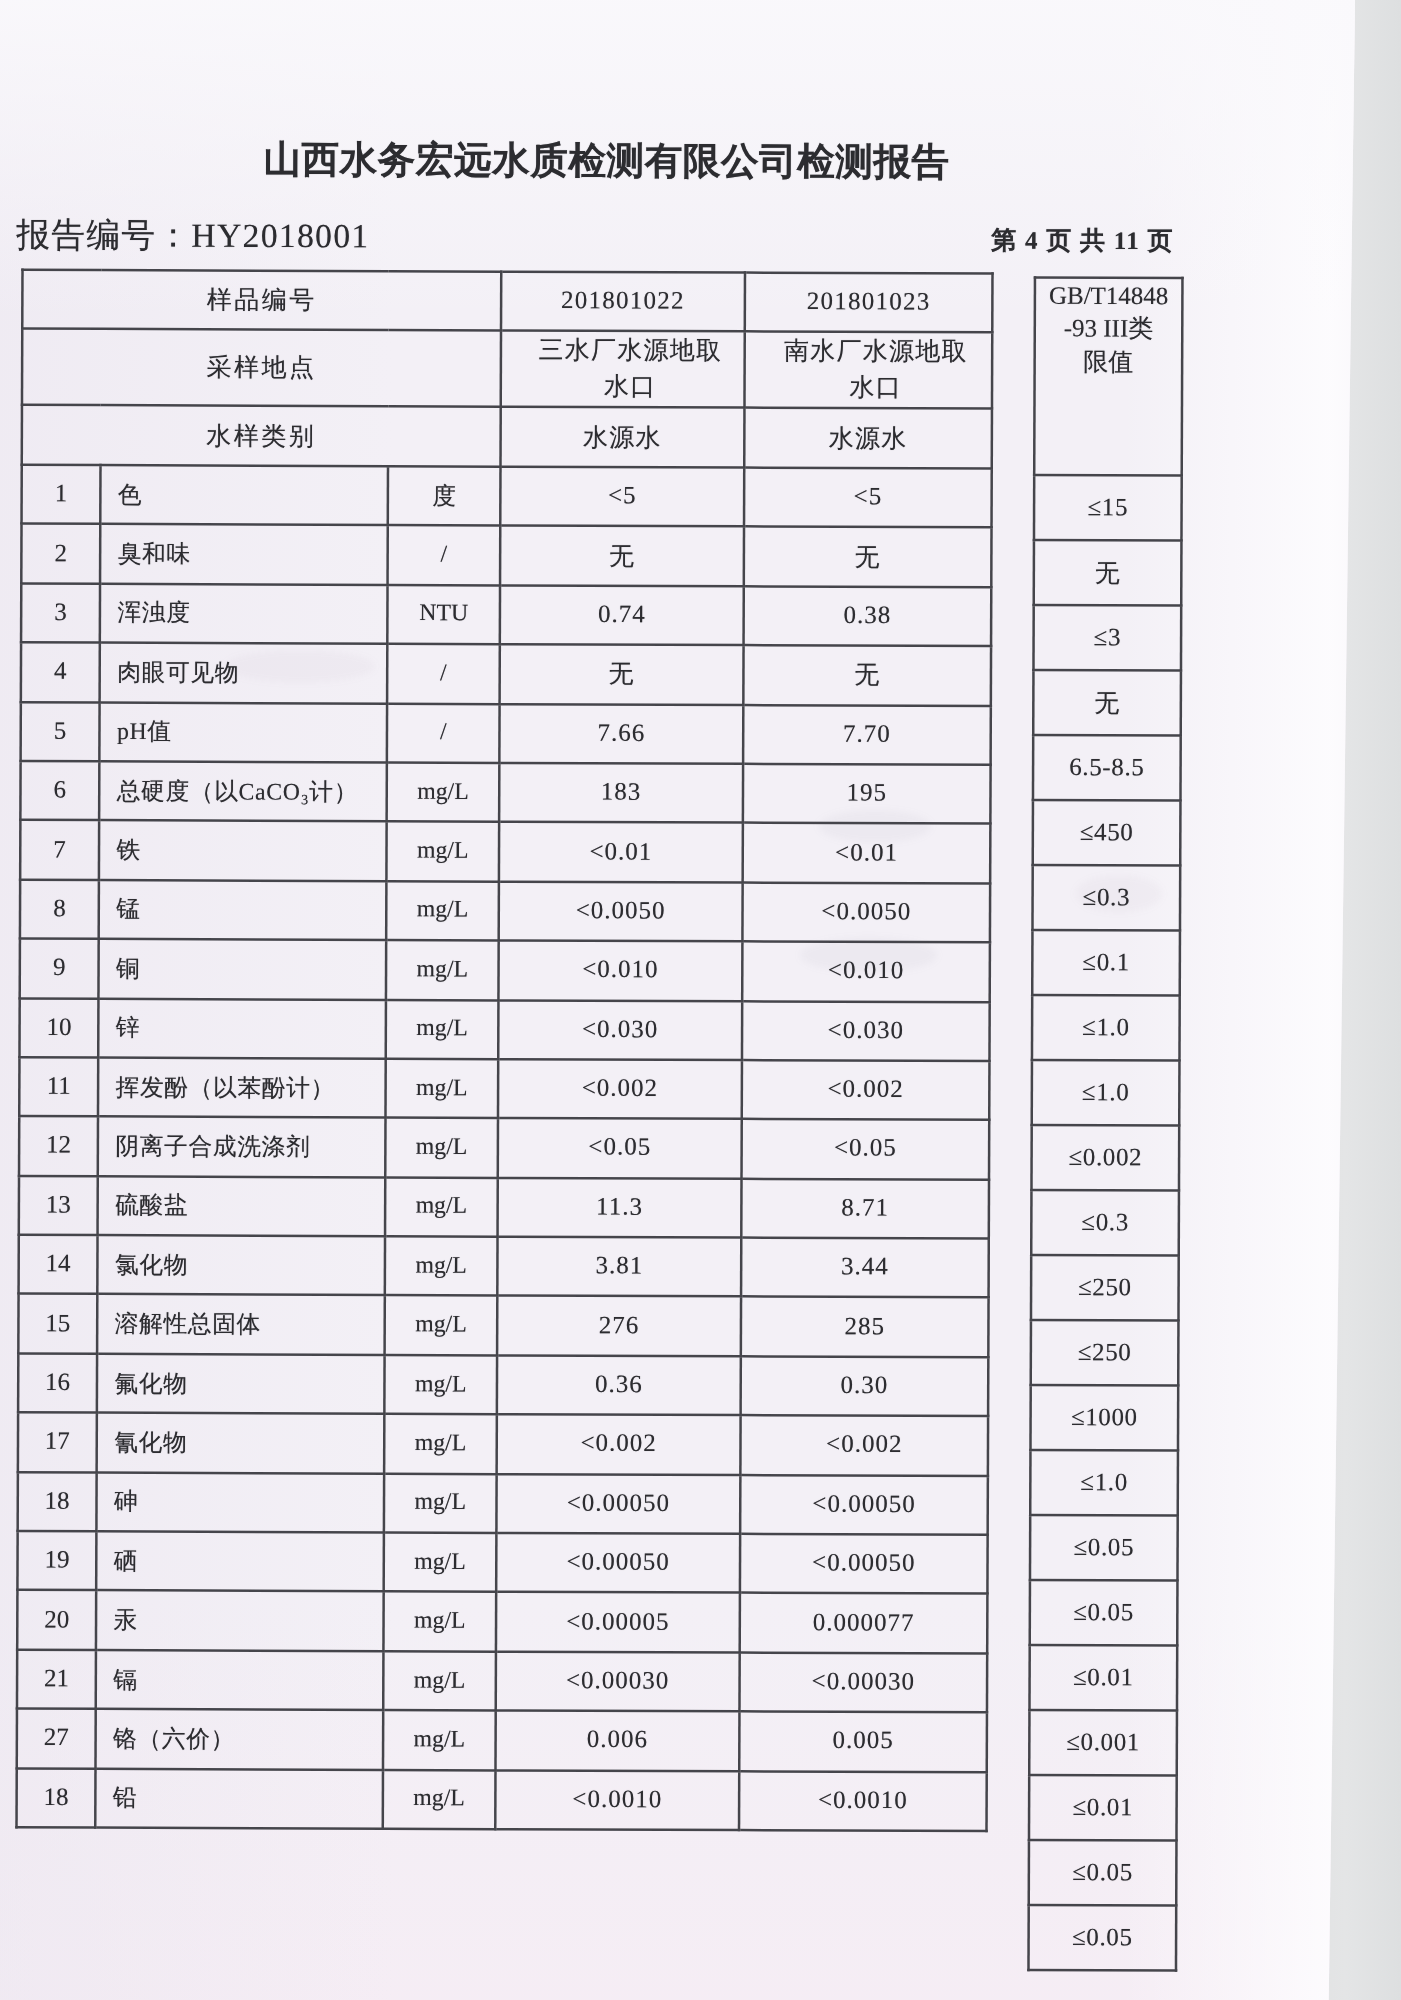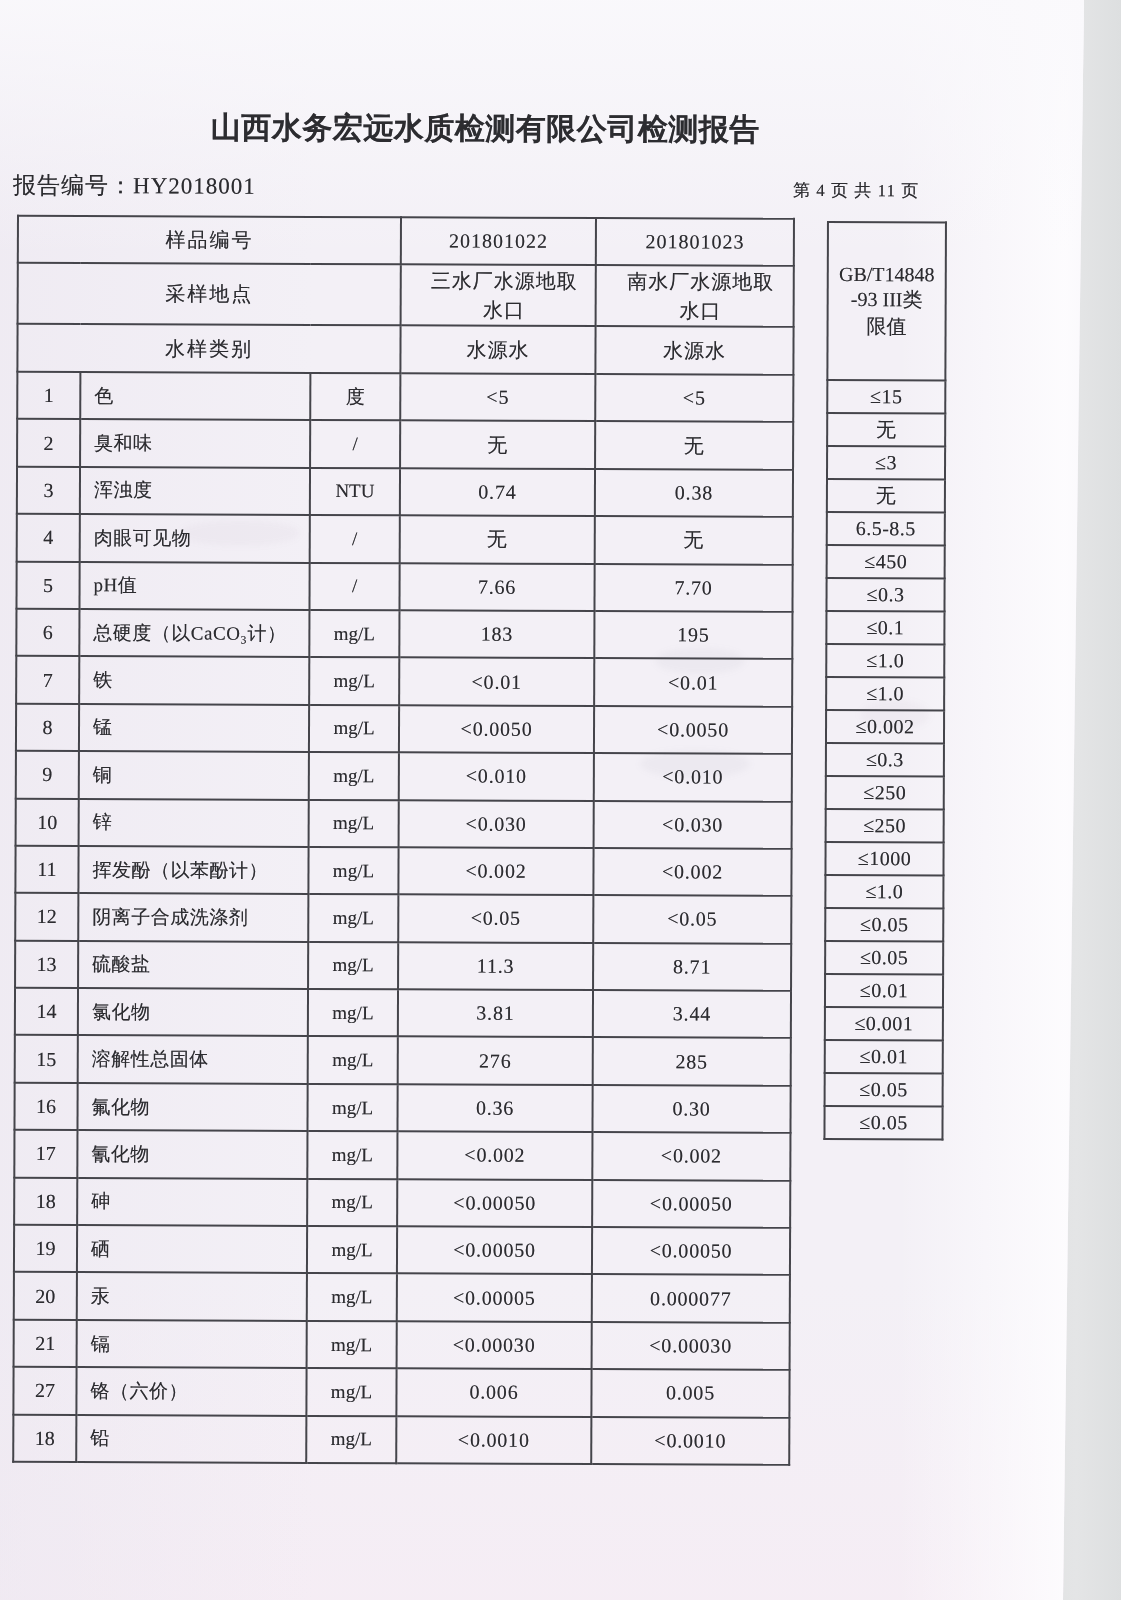--- a/index.html
+++ b/index.html
@@ -23,39 +23,39 @@
   }
   .ghost{position:absolute;border-radius:50%;filter:blur(3px);pointer-events:none;}
   .tilt{position:absolute;left:0;top:0;width:1121px;height:1600px;
     transform:rotate(0.22deg);transform-origin:60px 215px;}
   .doc-text{color:#2c2c30;text-shadow:0 0 .6px rgba(40,40,46,.55);}
   .title{
     position:absolute;left:205px;top:107px;width:560px;text-align:center;
     font-family:"Liberation Sans","DejaVu Sans",sans-serif;font-weight:700;
     font-size:30px;letter-spacing:.5px;
   }
-  .report-no{position:absolute;left:13px;top:170px;font-size:23px;letter-spacing:1px;text-align:center;}
-  .page-ind{position:absolute;left:793px;top:176px;font-size:17px;letter-spacing:1px;}
+  .report-no{position:absolute;left:13px;top:170px;font-size:27px;letter-spacing:1px;text-align:center;}
+  .page-ind{position:absolute;left:793px;top:176px;font-size:20px;letter-spacing:1px;font-weight:bold;}
   table{border-collapse:collapse;table-layout:fixed;}
   .main-table{position:absolute;left:17px;top:215px;width:776px;}
   .limit-table{position:absolute;left:827px;top:218px;width:120px;}
   td{border:2px solid #45454b;color:#2c2c30;text-shadow:0 0 .6px rgba(40,40,46,.5);
      text-align:center;vertical-align:middle;font-size:20px;padding:0;}
   .c-label{font-size:20px;letter-spacing:2px;}
   .c-center{font-size:20px;letter-spacing:1px;}
   .pre{white-space:pre-line;line-height:1.45;padding-left:12px;}
   #main-rows tr{height:47.4px;}
-  #limit-rows tr{height:33px;}
+  #limit-rows tr{height:52px;}
   #main-rows td.c-no{font-size:20px;}
   #main-rows td.c-name{text-align:left;padding-left:13px;font-size:19px;white-space:nowrap;letter-spacing:.5px;}
   #main-rows td.c-unit{font-size:19px;}
   #main-rows td.c-v{font-size:20px;letter-spacing:.8px;}
   #limit-rows td{font-size:20px;letter-spacing:.5px;}
   .limit-head{height:156px;}
-  .limit-head .lh-wrap{display:flex;flex-direction:column;justify-content:center;
+  .limit-head .lh-wrap{display:flex;flex-direction:column;justify-content:flex-start;
     height:150px;padding:3px 0;font-size:20px;}
   .h-row-1{height:47px;}
   .h-row-2{height:61px;}
   .h-row-3{height:48px;}
 </style>
 </head>
 <body>
 
 <div class="scene">
   <div class="paper">

